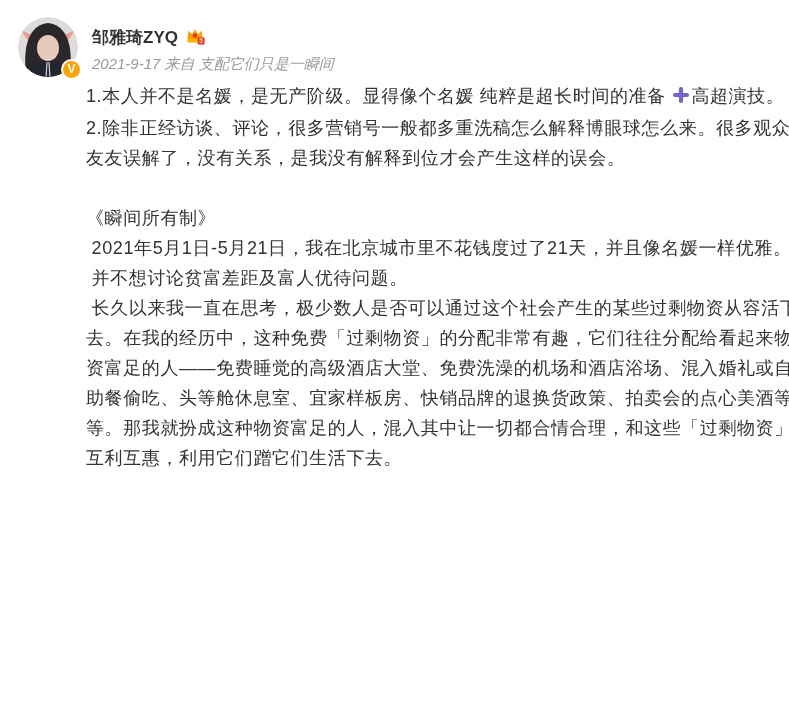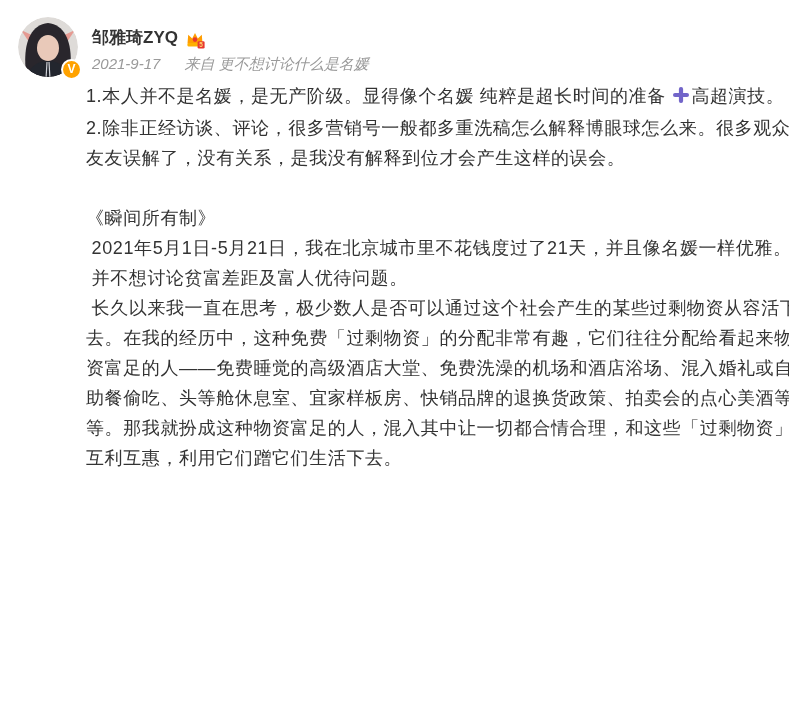--- a/index.html
+++ b/index.html
@@ -45,42 +45,42 @@
     font-weight: bold;
     font-size: 12px;
     line-height: 17px;
     text-align: center;
   }
   .username-row {
     position: absolute;
     left: 92px;
     top: 26px;
     display: flex;
-    align-items: flex-end;
+    align-items: flex-start;
     gap: 7px;
   }
   .username {
     font-size: 17px;
     font-weight: bold;
     color: #333333;
     cursor: pointer;
   }
   .crown-badge {
     display: inline-flex;
     cursor: pointer;
   }
   .meta-row {
     position: absolute;
     left: 92px;
     top: 55px;
     font-size: 15px;
     color: #9a9a9a;
   }
   .meta-row span { cursor: pointer; font-style: italic; }
-  .meta-row .plain { cursor: default; margin-left: 20px; }
+  .meta-row .plain { cursor: default; }
   .post-body {
     position: absolute;
     left: 58px;
     top: 81px;
     width: 719px;
     font-size: 18px;
     line-height: 30px;
     letter-spacing: 0.6px;
     color: #333333;
     margin-left: 28px;
@@ -140,21 +140,21 @@
         <circle cx="10" cy="9.6" r="2.3" fill="#e8382f"></circle>
         <rect x="12.6" y="11.2" width="7" height="7.4" rx="1.4" fill="#e8382f"></rect>
         <text x="16.1" y="17" text-anchor="middle" font-size="6.4" font-weight="bold" fill="#ffd76e">5</text>
       </svg>
     </span>
   </div>
 
   <div class="meta-row">
     <span>2021-9-17</span>
     <span class="plain">来自</span>
-    <span>更不想讨论什么是名媛</span>
+    <span>支配它们只是一瞬间</span>
   </div>
 
   <div class="post-body">
       <div class="para">1.本人并不是名媛，是无产阶级。显得像个名媛 纯粹是超长时间的准备 <span class="plus-icon"><svg width="18" height="18" viewBox="0 0 18 18">
             <rect x="6.9" y="1" width="4.2" height="16" rx="2" fill="#7265c9"></rect>
             <rect x="1" y="6.9" width="16" height="4.2" rx="2" fill="#7265c9"></rect>
           </svg></span>高超演技。</div>
       <div class="para">2.除非正经访谈、评论，很多营销号一般都多重洗稿怎么解释博眼球怎么来。很多观众友友误解了，没有关系，是我没有解释到位才会产生这样的误会。</div>
       <div class="para blank"></div>
       <div class="para">《瞬间所有制》</div>

